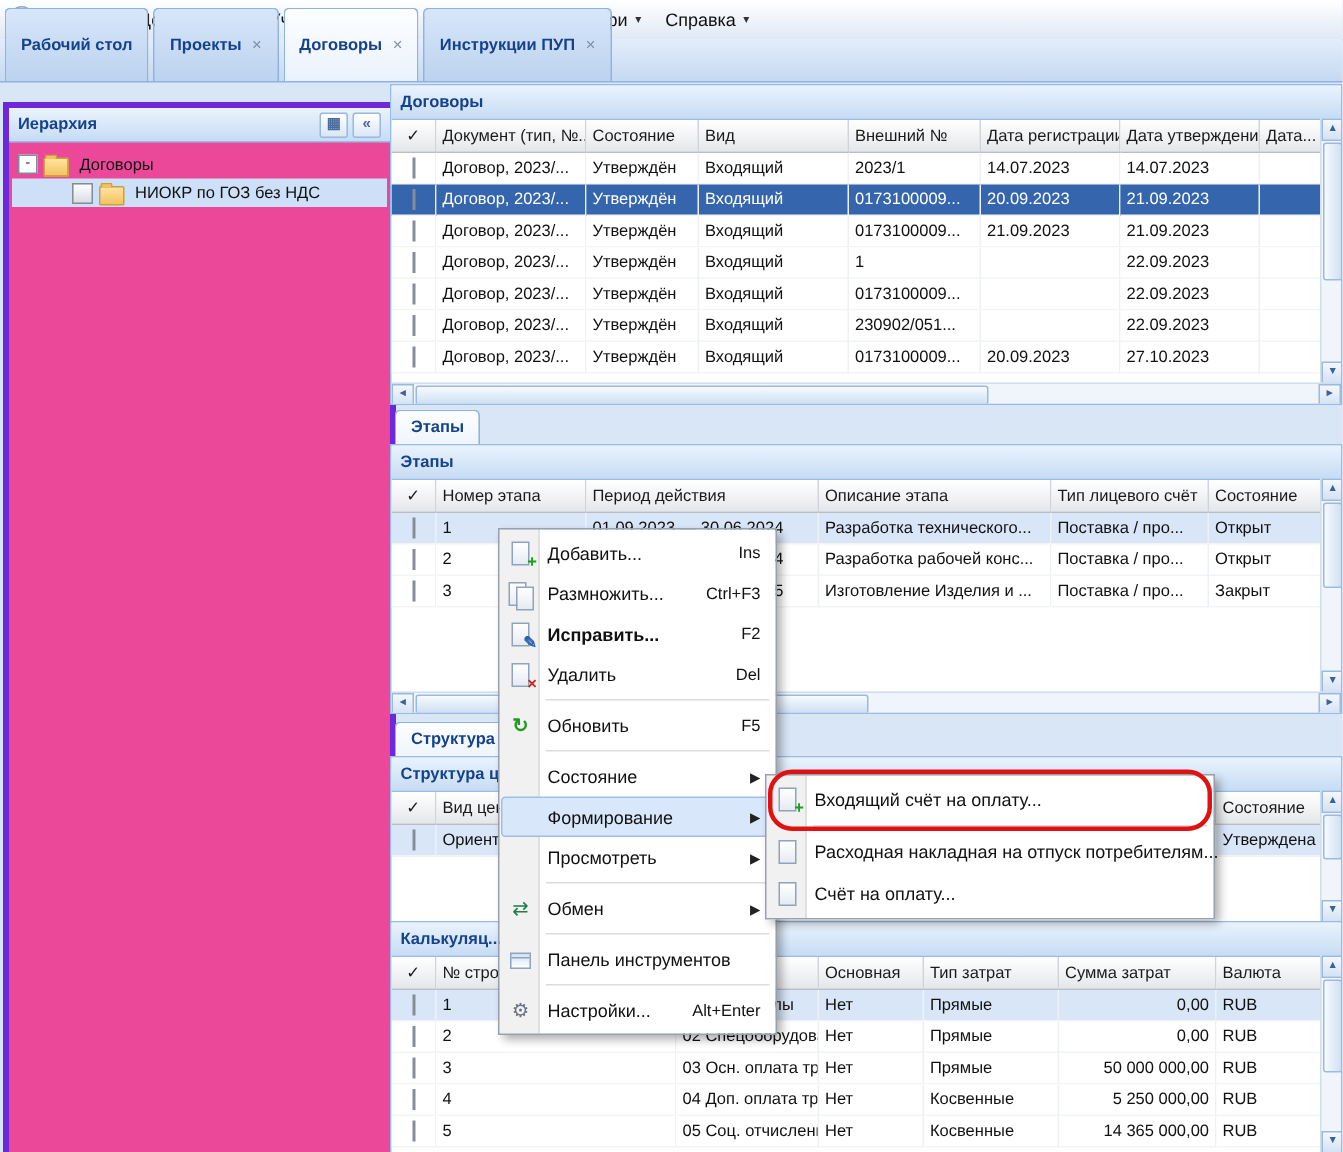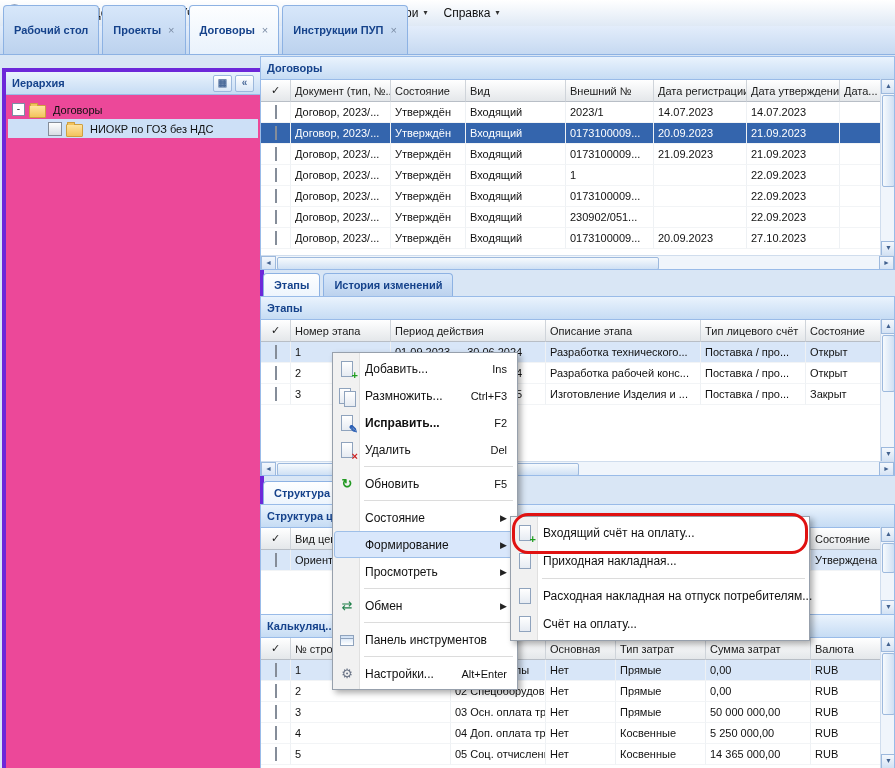--- a/index.html
+++ b/index.html
@@ -37,21 +37,21 @@
   .tlbl{padding:1px 3px}
 
   
   .main{position:absolute;left:260px;top:56px;width:633px;height:712px}
   .gpanel{position:absolute;left:0;width:633px;background:#fff;border:1px solid #99bbe8;overflow:hidden}
   table.grid{border-collapse:separate;border-spacing:0;table-layout:fixed;width:620px;font-size:11px}
   th{height:21px;background:linear-gradient(#ffffff,#e4e7ea);border-right:1px solid #cfd4da;border-bottom:1px solid #b8bec6;padding:0 4px;font-weight:normal;text-align:left;white-space:nowrap;overflow:hidden;color:#1a1a1a}
   td{height:20px;border-right:1px solid #eef1f4;border-bottom:1px solid #f2f4f6;padding:0 4px;white-space:nowrap;overflow:hidden;background:#fff}
   tr.sel-dark td{background:#3465ad;color:#fff}
   tr.sel-light td{background:#d8e6f8}
-  td.num{}
+  td.num{text-align:right}
   td.ccb,th.ccb{text-align:center;padding:0 2px}
   td.ccb .cb{margin:0 auto}
 
   .subtabs,.structtabs{position:absolute;left:0;width:633px;height:24px;display:flex;align-items:flex-end;gap:3px;padding-left:3px}
   .tab2{height:22px;display:flex;align-items:center;padding:0 10px;border:1px solid #8db2e3;border-bottom:none;border-radius:4px 4px 0 0;background:linear-gradient(#d7e7fa,#bcd2ee);color:#15428b;font-weight:bold;cursor:default}
   .tab2.active{background:linear-gradient(#fdfeff,#eef5fd)}
 
   
   .vscroll{position:absolute;right:0;width:13px;background:#f0f5fb;border-left:1px solid #d0dded;display:flex;flex-direction:column}
   .hscroll{position:absolute;left:0;right:0;bottom:0;height:13px;background:#f0f5fb;border-top:1px solid #d0dded;display:flex}
@@ -276,23 +276,20 @@
         <div class="hthumb" style="width:380px"></div>
         <div class="sb-space"></div>
         <div class="sbtn">►</div>
       </div>
     </div>
 
     <div class="subtabs" style="top:216px">
       <div class="tab2 active">
           <span>Этапы</span>
         </div>
-      <div class="tab2">
-          <span>История изменений</span>
-        </div>
     </div>
 
     <div class="gpanel" style="top:240px;height:178px">
       <div class="panel-hdr">
           <span>Этапы</span>
         </div>
       <table class="grid">
         <colgroup>
             <col style="width:30px">
             <col style="width:100px">
@@ -560,26 +557,20 @@
   </div>
 
   <div class="cmenu" style="left:510px;top:516px;width:296px;z-index:45">
     <div class="mi smi">
         <span class="ico">
           <span class="sheet"></span>
           <span class="mark g">+</span>
         </span>
         <span class="lbl">Входящий счёт на оплату...</span>
       </div>
-    <div class="mi smi">
-        <span class="ico">
-          <span class="sheet"></span>
-        </span>
-        <span class="lbl">Приходная накладная...</span>
-      </div>
     <div class="msep"></div>
     <div class="mi smi">
         <span class="ico">
           <span class="sheet"></span>
         </span>
         <span class="lbl">Расходная накладная на отпуск потребителям...</span>
       </div>
     <div class="mi smi">
         <span class="ico">
           <span class="sheet"></span>

